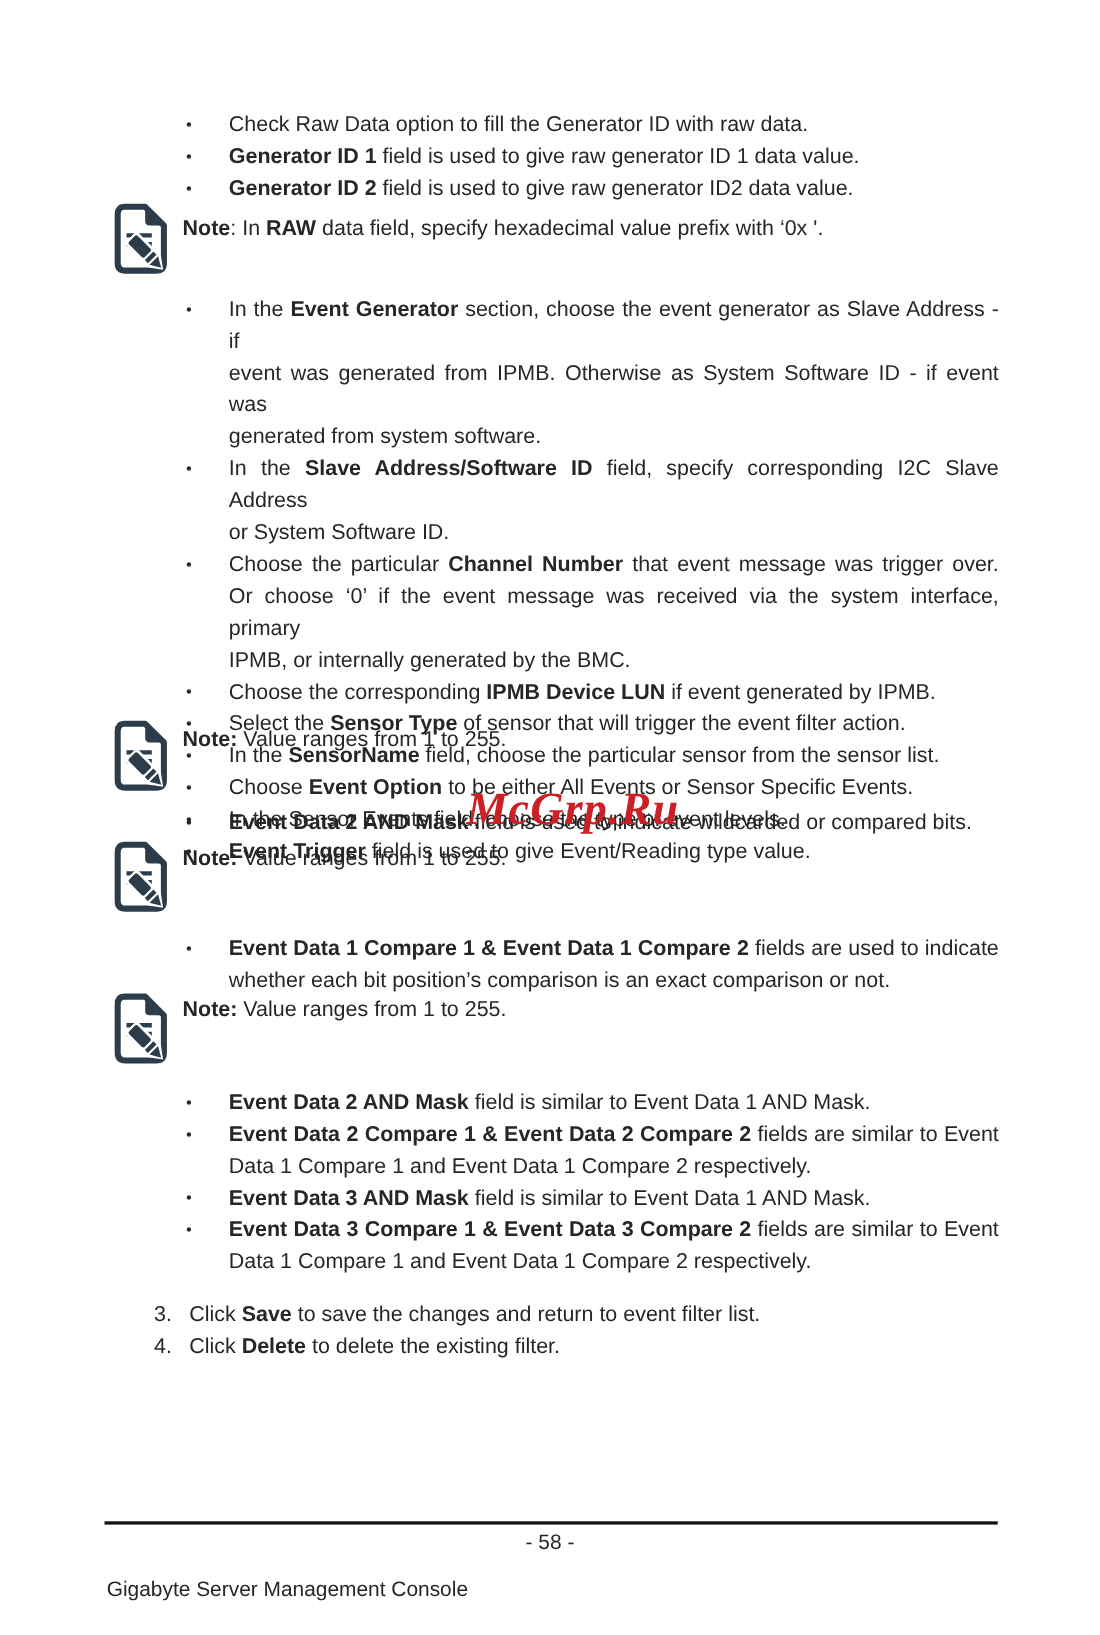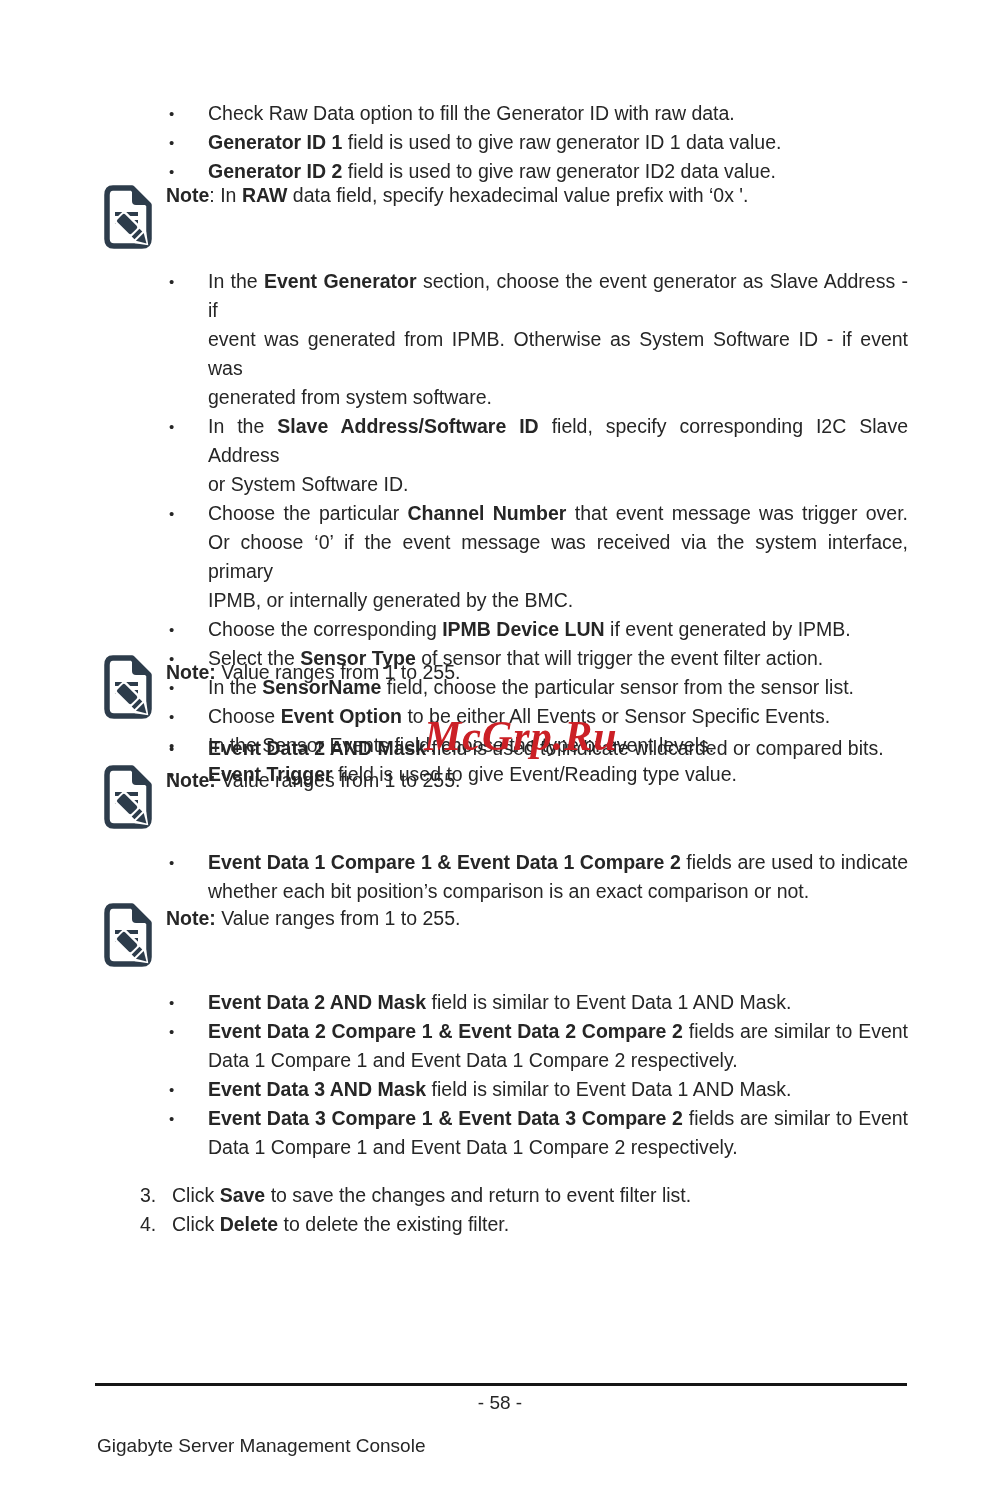--- a/index.html
+++ b/index.html
@@ -51,21 +51,21 @@
           <path d="M35 3 L53 21 H39 Q35 21 35 17 Z" fill="#2d3c4b"></path>
           <path d="M18 30 H41" stroke="#2d3c4b" stroke-width="4"></path>
           <path d="M18 38 H41" stroke="#2d3c4b" stroke-width="4"></path>
           <g transform="translate(23,33) rotate(45)">
             <path d="M-2 -8 H29 L40 0 L29 8 H-2 Z" fill="#fff"></path>
             <rect x="0" y="-5.5" width="20" height="11" rx="2" fill="#2d3c4b"></rect>
             <rect x="22" y="-5.5" width="4" height="11" fill="#2d3c4b"></rect>
             <path d="M28 -5.5 L37.5 0 L28 5.5 Z" fill="#2d3c4b"></path>
           </g>
         </svg></div>
-      <div class="note-text" style="top: 181px;"><b>Note</b><span>: In </span><b>RAW</b><span> data field, specify hexadecimal value prefix with ‘0x '.</span></div>
+      <div class="note-text" style="top: 194px;"><b>Note</b><span>: In </span><b>RAW</b><span> data field, specify hexadecimal value prefix with ‘0x '.</span></div>
       <div class="list" style="top: 267px;">
         <div class="item">
           <span class="bullet">•</span>
           <div class="line fill"><span>In the </span><b>Event Generator</b><span> section, choose the event generator as Slave Address - if</span></div>
           <div class="line fill"><span>event was generated from IPMB. Otherwise as System Software ID - if event was</span></div>
           <div class="line"><span>generated from system software.</span></div>
         </div>
         <div class="item">
           <span class="bullet">•</span>
           <div class="line fill"><span>In the </span><b>Slave Address/Software ID</b><span> field, specify corresponding I2C Slave Address</span></div>

